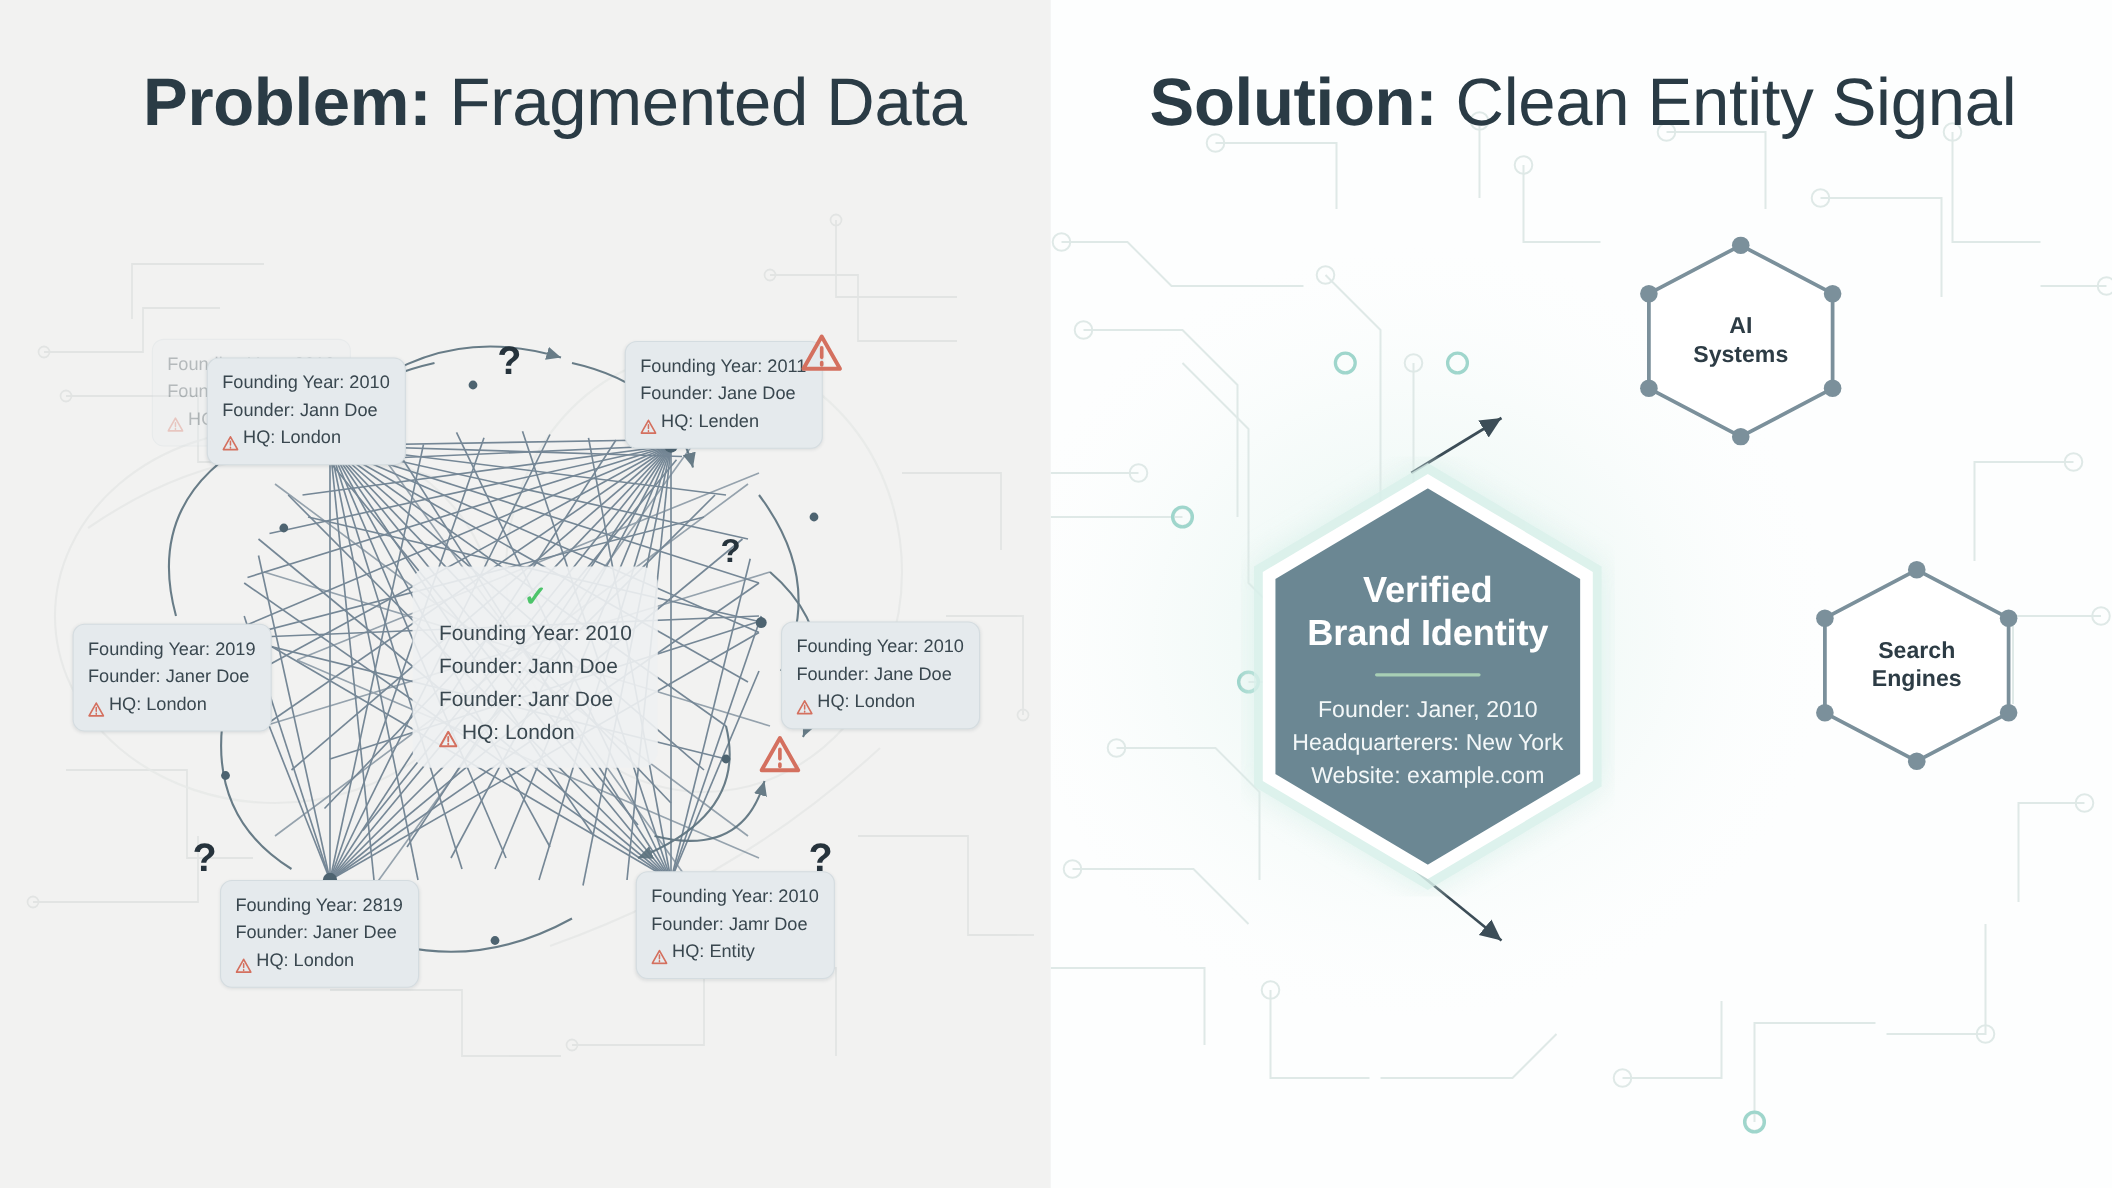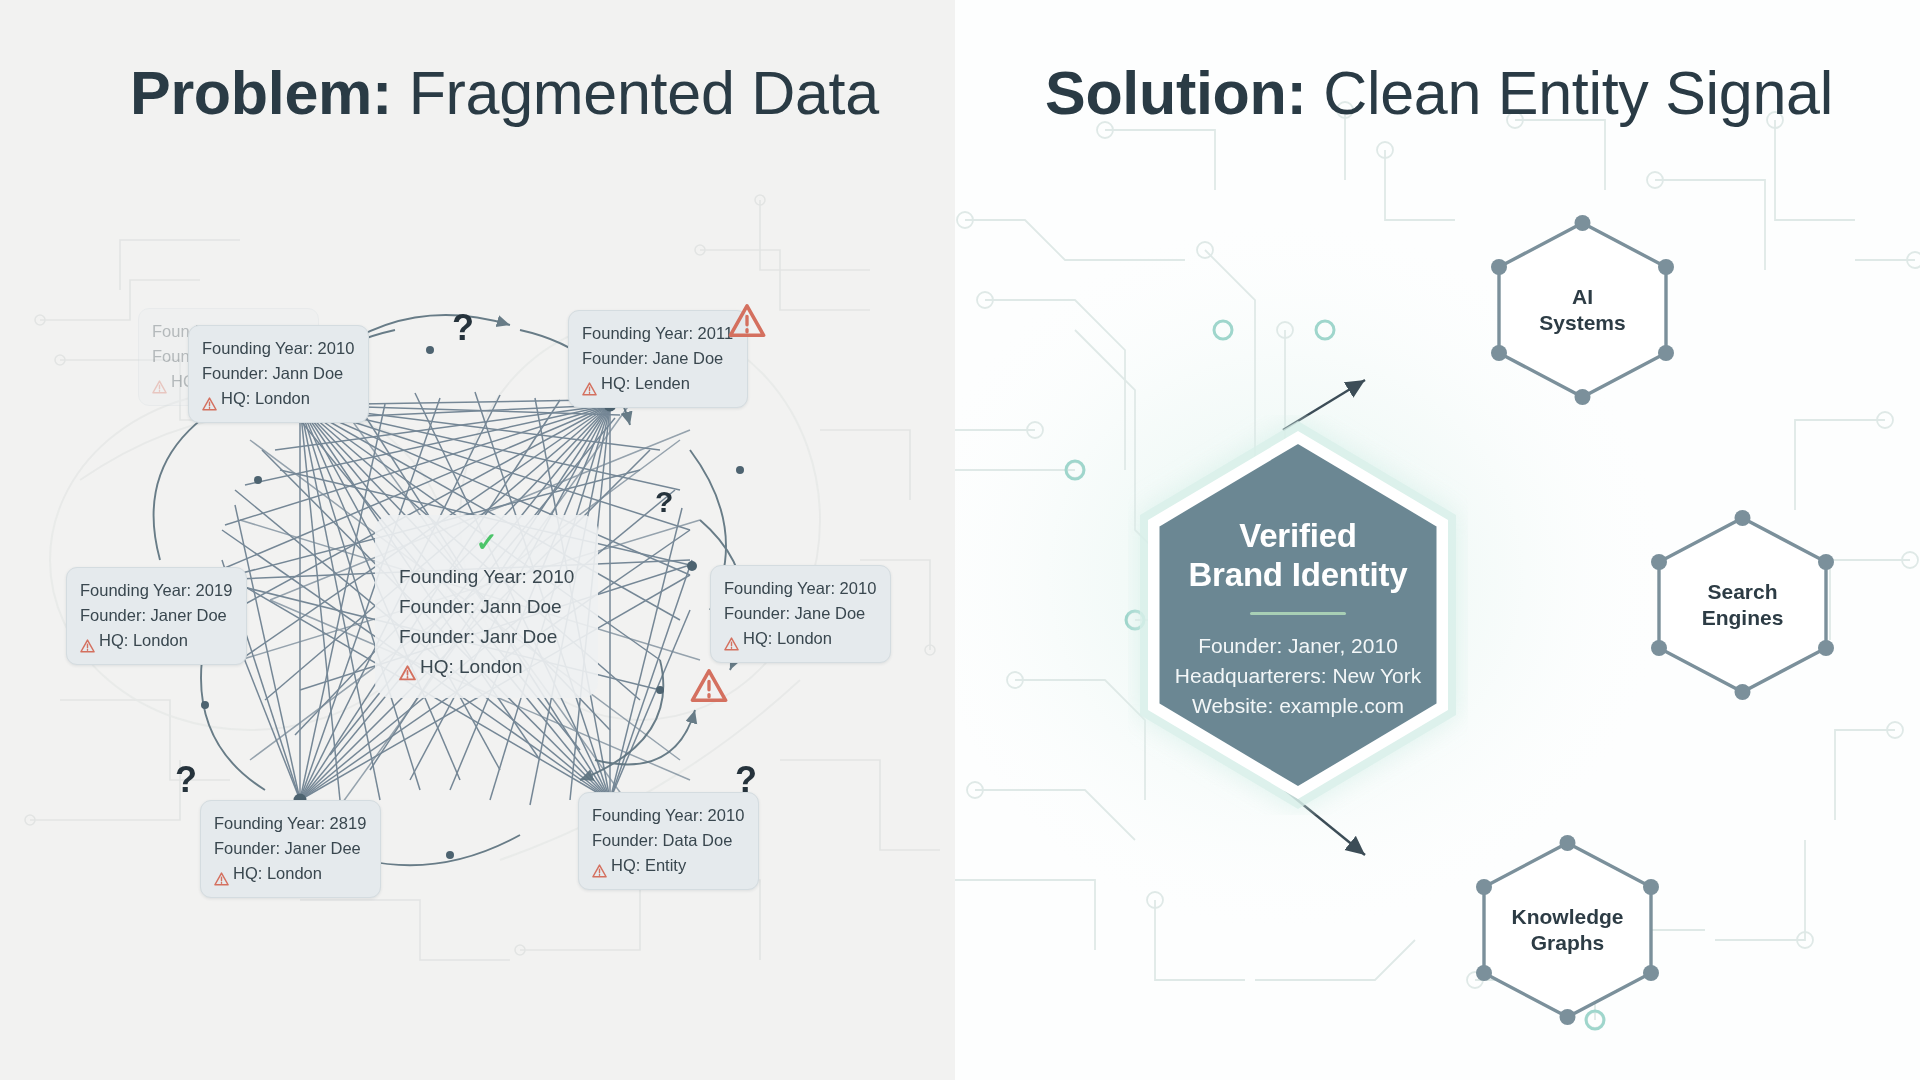--- a/index.html
+++ b/index.html
@@ -413,21 +413,21 @@
         </span>
         <span>HQ: London</span>
       </div>
     </div>
 
     <div class="card" style="left:578px; top:792px;">
       <div class="row">
           <span>Founding Year: 2010</span>
         </div>
       <div class="row">
-          <span>Founder: Data Doe</span>
+          <span>Founder: Jamr Doe</span>
         </div>
       <div class="row">
         <span class="warn">
           <svg viewBox="0 0 16 15">
               <path d="M8 1.2 L15 13.6 H1 Z" fill="none" stroke="#d4705f" stroke-width="1.6" stroke-linejoin="round"></path>
               <path d="M8 5.6 v3.6 M8 11.2 v.9" stroke="#d4705f" stroke-width="1.5" stroke-linecap="round"></path>
             </svg>
         </span>
         <span>HQ: Entity</span>
       </div>
@@ -597,37 +597,20 @@
           <circle cx="14" cy="138" r="8"></circle>
             <circle cx="14" cy="52" r="8"></circle>
         </g>
       </svg>
       <div class="hex-label">
         <span>Search</span>
         <span>Engines</span>
       </div>
     </div>
 
-    <div class="hex-wrap" style="left:515px; top:835px; width:195px; height:190px;">
-      <svg viewBox="0 0 195 190" style="width:100%;height:100%">
-        <polygon points="97.5,8 181,52 181,138 97.5,182 14,138 14,52" fill="#ffffff" stroke="#7b909b" stroke-width="3.4"></polygon>
-        <g fill="#7b909b">
-          <circle cx="97.5" cy="8" r="8"></circle>
-            <circle cx="181" cy="52" r="8"></circle>
-          <circle cx="181" cy="138" r="8"></circle>
-            <circle cx="97.5" cy="182" r="8"></circle>
-          <circle cx="14" cy="138" r="8"></circle>
-            <circle cx="14" cy="52" r="8"></circle>
-        </g>
-      </svg>
-      <div class="hex-label">
-        <span>Knowledge</span>
-        <span>Graphs</span>
-      </div>
-    </div>
   </div>
 
   <div class="core">
     <svg viewBox="0 0 340 400" style="width:100%;height:100%">
       <defs>
         <filter id="coreglow" x="-40%" y="-40%" width="180%" height="180%">
           <feGaussianBlur stdDeviation="13" result="b"></feGaussianBlur>
           <feMerge>
               <feMergeNode in="b"></feMergeNode>
               <feMergeNode in="SourceGraphic"></feMergeNode>

